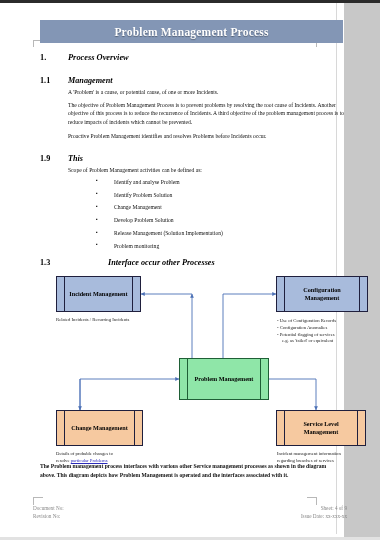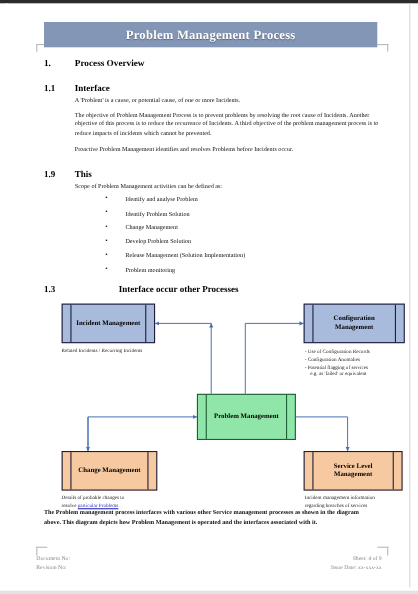--- a/index.html
+++ b/index.html
@@ -9,21 +9,21 @@
   }
   body {
     width: 380px;
     height: 540px;
     overflow: hidden;
     font-family: "Liberation Serif", "DejaVu Serif", serif;
   }
 
   .page {
     position: relative;
-    width: 380px;
+    width: 344px;
     height: 540px;
     background: #ffffff;
     box-sizing: border-box;
   }
 
   
   .edge-top    { position:absolute; top:0; left:0; width:380px; height:3px; background:#2b2b2b; }
   .edge-right  { position:absolute; top:3px; right:7px; width:1px; height:531px; background:#d8d8d8; }
   .edge-left   { position:absolute; top:3px; left:6px; width:1px; height:531px; background:#ffffff; }
   .edge-bottom { position:absolute; bottom:0; left:0; width:380px; height:3px; background:#e2e2e2; }
@@ -66,21 +66,21 @@
   }
 
   .h1row, .h2row {
     display: flex;
     font-weight: bold;
     color: #000;
   }
   .h1row { font-size: 8.4px; margin-top: 5px; margin-bottom: 3px; }
   .h2row { font-size: 8.2px; margin-top: 14px; margin-bottom: 3px; }
   .num  { width: 28px; flex: none; }
-  .htxt { flex: 1; }
+  .htxt { flex: 1; font-style: italic; }
 
   .para {
     font-size: 5.6px;
     line-height: 1.55;
     color: #111;
     margin: 0 0 5px 28px;
     text-align: left;
   }
   .para.tight { margin-bottom: 4px; }
 
@@ -202,21 +202,21 @@
 
   <div class="content">
 
     <div class="h1row">
       <span class="num">1.</span>
       <span class="htxt">Process Overview</span>
     </div>
 
     <div class="h2row">
       <span class="num">1.1</span>
-      <span class="htxt">Interface</span>
+      <span class="htxt">Management</span>
     </div>
 
     <p class="para tight">A 'Problem' is a cause, or potential cause, of one or more Incidents.</p>
     <p class="para">The objective of Problem Management Process is to prevent problems by resolving the root cause of Incidents. Another objective of this process is to reduce the recurrence of Incidents. A third objective of the problem management process is to reduce impacts of incidents which cannot be prevented.</p>
     <p class="para">Proactive Problem Management identifies and resolves Problems before Incidents occur.</p>
 
     <div class="h2row">
       <span class="num">1.9</span>
       <span class="htxt">This</span>
     </div>

